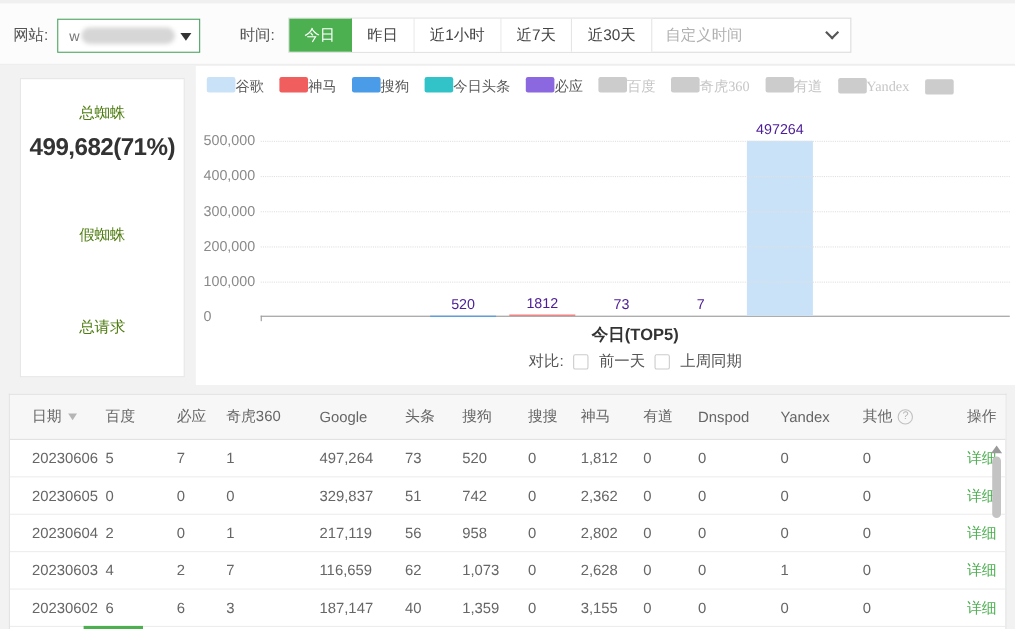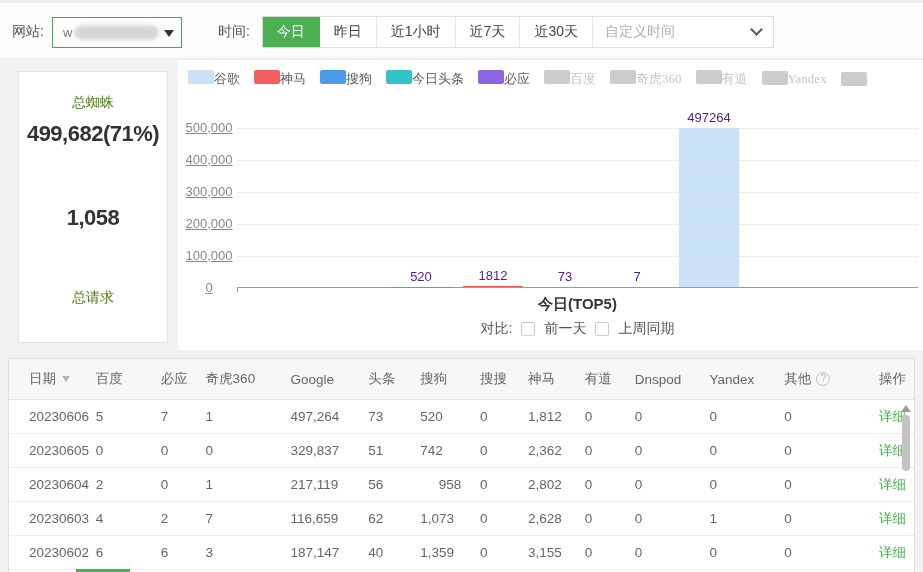--- a/index.html
+++ b/index.html
@@ -31,21 +31,21 @@
   .stat-label{font-size:14px;color:#4d7c0f;margin-bottom:9px;}
   .stat-value{font-size:22px;color:#333;font-weight:600;letter-spacing:-0.5px;}
   
   .legend{position:absolute;left:188px;top:66px;width:732px;height:20px;display:flex;align-items:center;gap:14px;}
   .lg-item{display:flex;align-items:flex-start;gap:0;cursor:pointer;white-space:nowrap;font-family:Liberation Serif, serif;}
   .lg-swatch{width:26px;height:14px;border-radius:2px;}
   .lg-label{font-size:13px;color:#5a5a5a;}
   .lg-item.disabled .lg-label{color:#c6c6c6;}
   
   .chart{position:absolute;left:185px;top:100px;width:735px;height:190px;}
-  .ytick{position:absolute;left:0;width:48px;text-align:center;font-size:13px;color:#8a8a8a;text-decoration:underline;}
+  .ytick{position:absolute;left:0;width:48px;text-align:left;font-size:13px;color:#8a8a8a;}
   .gridline{position:absolute;left:52px;right:2px;height:0;border-top:1px dotted #e0e0e0;}
   .plot{position:absolute;left:52px;right:2px;top:25px;height:160px;border-bottom:1px solid #9a9a9a;}
   .plot::before{content:"";position:absolute;left:0;bottom:-5px;width:1px;height:5px;background:#9a9a9a;}
   .bars{position:absolute;left:148px;bottom:0;height:100%;display:flex;align-items:flex-end;}
   .bar-slot{width:72px;display:flex;flex-direction:column;align-items:center;justify-content:flex-end;}
   .bar-label{font-size:13px;color:#4c1d95;margin-bottom:3px;}
   .bar{width:60px;}
   .chart-title{position:absolute;left:237px;top:292px;width:681px;text-align:center;font-size:15px;font-weight:bold;color:#333;}
   .compare{position:absolute;left:237px;top:317px;width:681px;display:flex;justify-content:center;align-items:center;gap:9px;font-size:14px;color:#555;}
   .checkbox{width:14px;height:14px;border:1px solid #ccc;border-radius:2px;background:#fff;cursor:pointer;}
@@ -90,21 +90,21 @@
 </div>
 
 <div class="chart-panel"></div>
 
 <div class="stats-card">
     <div class="stat-block">
       <div class="stat-label">总蜘蛛</div>
       <div class="stat-value">499,682(71%)</div>
     </div>
     <div class="stat-block">
-      <div class="stat-value">1,058</div>
+      <div class="stat-label">假蜘蛛</div>
     </div>
     <div class="stat-block">
       <div class="stat-label">总请求</div>
     </div>
   </div>
 
 <div class="legend">
     <div class="lg-item">
       <span class="lg-swatch" style="background: rgb(201, 226, 248);"></span>
       <span class="lg-label">谷歌</span>
@@ -274,21 +274,21 @@
         <div class="td" style="width: 95px;">0</div>
         <div class="td" style="width: 35px;"><span class="detail-link">详细</span></div>
       </div>
       <div class="trow">
         <div class="td" style="width: 67px;">20230604</div>
         <div class="td" style="width: 65px;">2</div>
         <div class="td" style="width: 45px;">0</div>
         <div class="td" style="width: 85px;">1</div>
         <div class="td" style="width: 78px;">217,119</div>
         <div class="td" style="width: 52px;">56</div>
-        <div class="td" style="width: 60px; text-align: center;">958</div>
+        <div class="td" style="width: 60px;">958</div>
         <div class="td" style="width: 48px;">0</div>
         <div class="td" style="width: 57px;">2,802</div>
         <div class="td" style="width: 50px;">0</div>
         <div class="td" style="width: 75px;">0</div>
         <div class="td" style="width: 75px;">0</div>
         <div class="td" style="width: 95px;">0</div>
         <div class="td" style="width: 35px;"><span class="detail-link">详细</span></div>
       </div>
       <div class="trow">
         <div class="td" style="width: 67px;">20230603</div>

